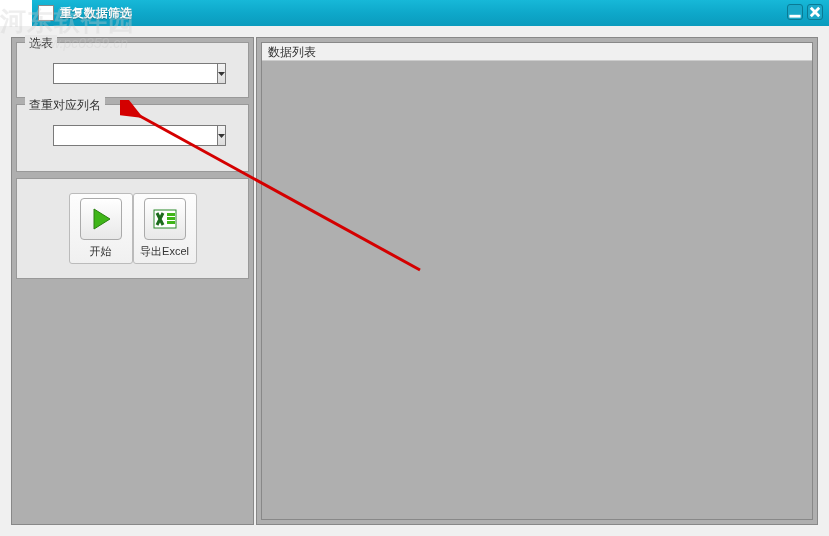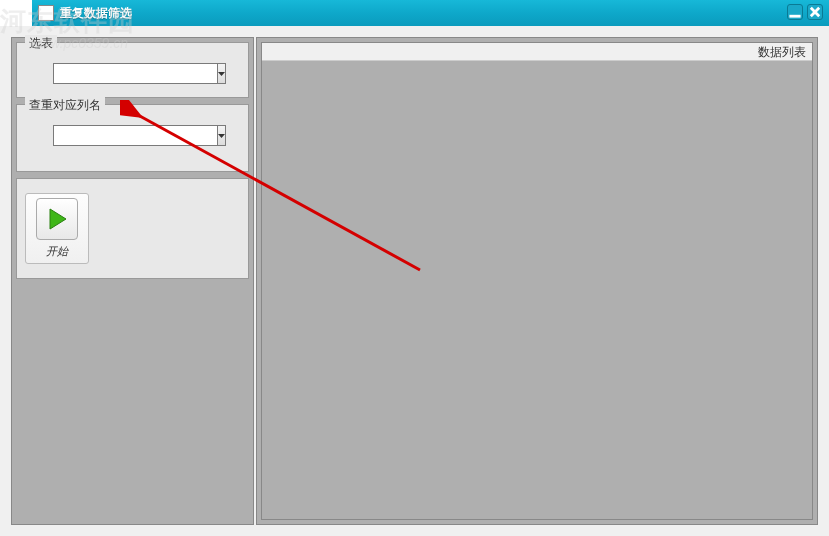--- a/index.html
+++ b/index.html
@@ -123,22 +123,21 @@
     }
     .combo-btn svg {
       width: 7px;
       height: 4px;
     }
     .button-box {
       background: #e8e8e8;
       border: 1px solid #999;
       padding: 14px 8px;
       display: flex;
-      justify-content: flex-start;
-      font-style: italic;
+      justify-content: center;
     }
     .action-btn {
       width: 64px;
       display: flex;
       flex-direction: column;
       align-items: center;
       gap: 4px;
       cursor: pointer;
       padding: 4px;
       border: 1px solid #bbb;
@@ -158,21 +157,20 @@
     .action-btn .btn-label {
       font-size: 11px;
       color: #333;
     }
     .data-list-container {
       background: #fff;
       border: 1px solid #888;
       margin: 4px;
       height: calc(100% - 8px);
       position: relative;
-      text-align: right;
     }
     .data-list-header {
       height: 18px;
       background: #f0f0f0;
       border-bottom: 1px solid #ccc;
       font-size: 12px;
       color: #333;
       padding: 1px 6px;
     }
     .data-list-body {
@@ -257,20 +255,32 @@
 
     <div class="button-box">
       <div class="action-btn">
         <div class="icon-wrap">
           <svg width="28" height="28" viewBox="0 0 28 28">
             <path d="M7 4 L23 14 L7 24 Z" fill="#3fb618" stroke="#2a8010" stroke-width="1"></path>
           </svg>
         </div>
         <span class="btn-label">开始</span>
       </div>
+      <div class="action-btn">
+        <div class="icon-wrap">
+          <svg width="28" height="28" viewBox="0 0 28 28">
+            <rect x="3" y="5" width="22" height="18" fill="#fff" stroke="#2a8a2a" stroke-width="1"></rect>
+            <path d="M6 8 L12 20 M12 8 L6 20" stroke="#1c6b1c" stroke-width="3"></path>
+            <rect x="16" y="8" width="8" height="3" fill="#3fb618"></rect>
+            <rect x="16" y="12" width="8" height="3" fill="#3fb618"></rect>
+            <rect x="16" y="16" width="8" height="3" fill="#3fb618"></rect>
+          </svg>
+        </div>
+        <span class="btn-label">导出Excel</span>
+      </div>
     </div>
 
   </div>
 
   <div class="right-panel">
     <div class="data-list-container">
       <div class="data-list-header">数据列表</div>
       <div class="data-list-body"></div>
     </div>
   </div>

